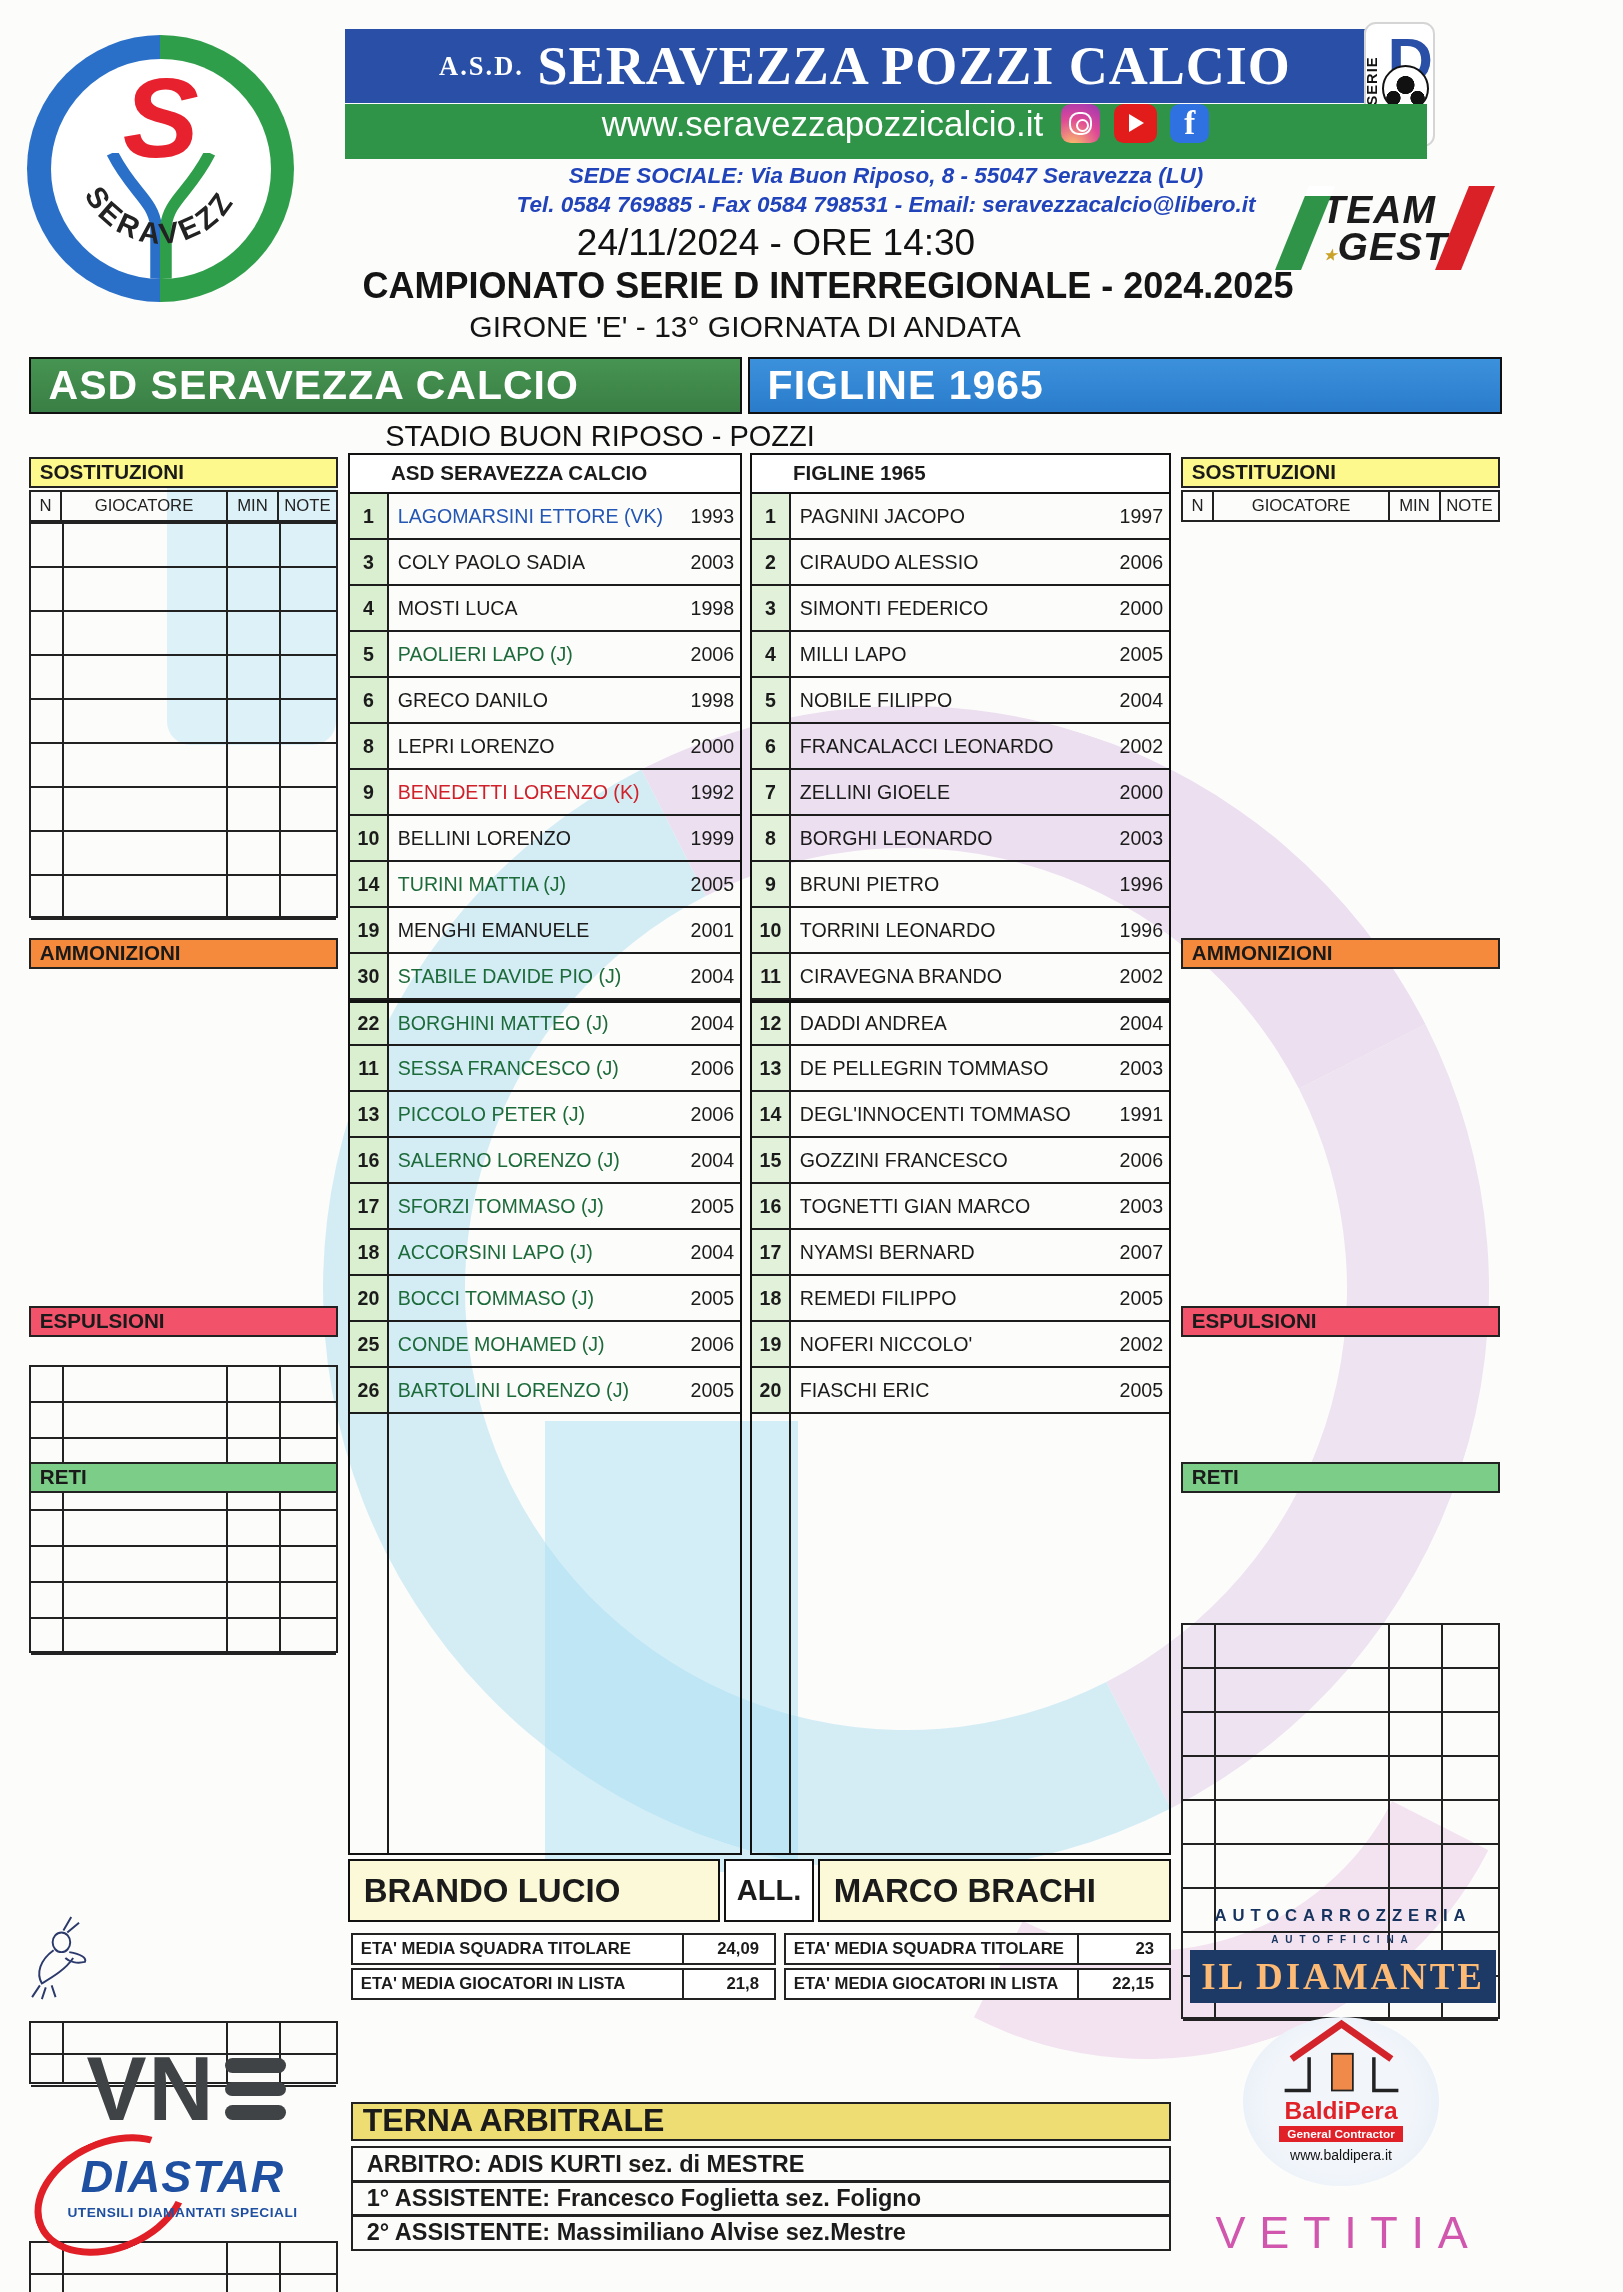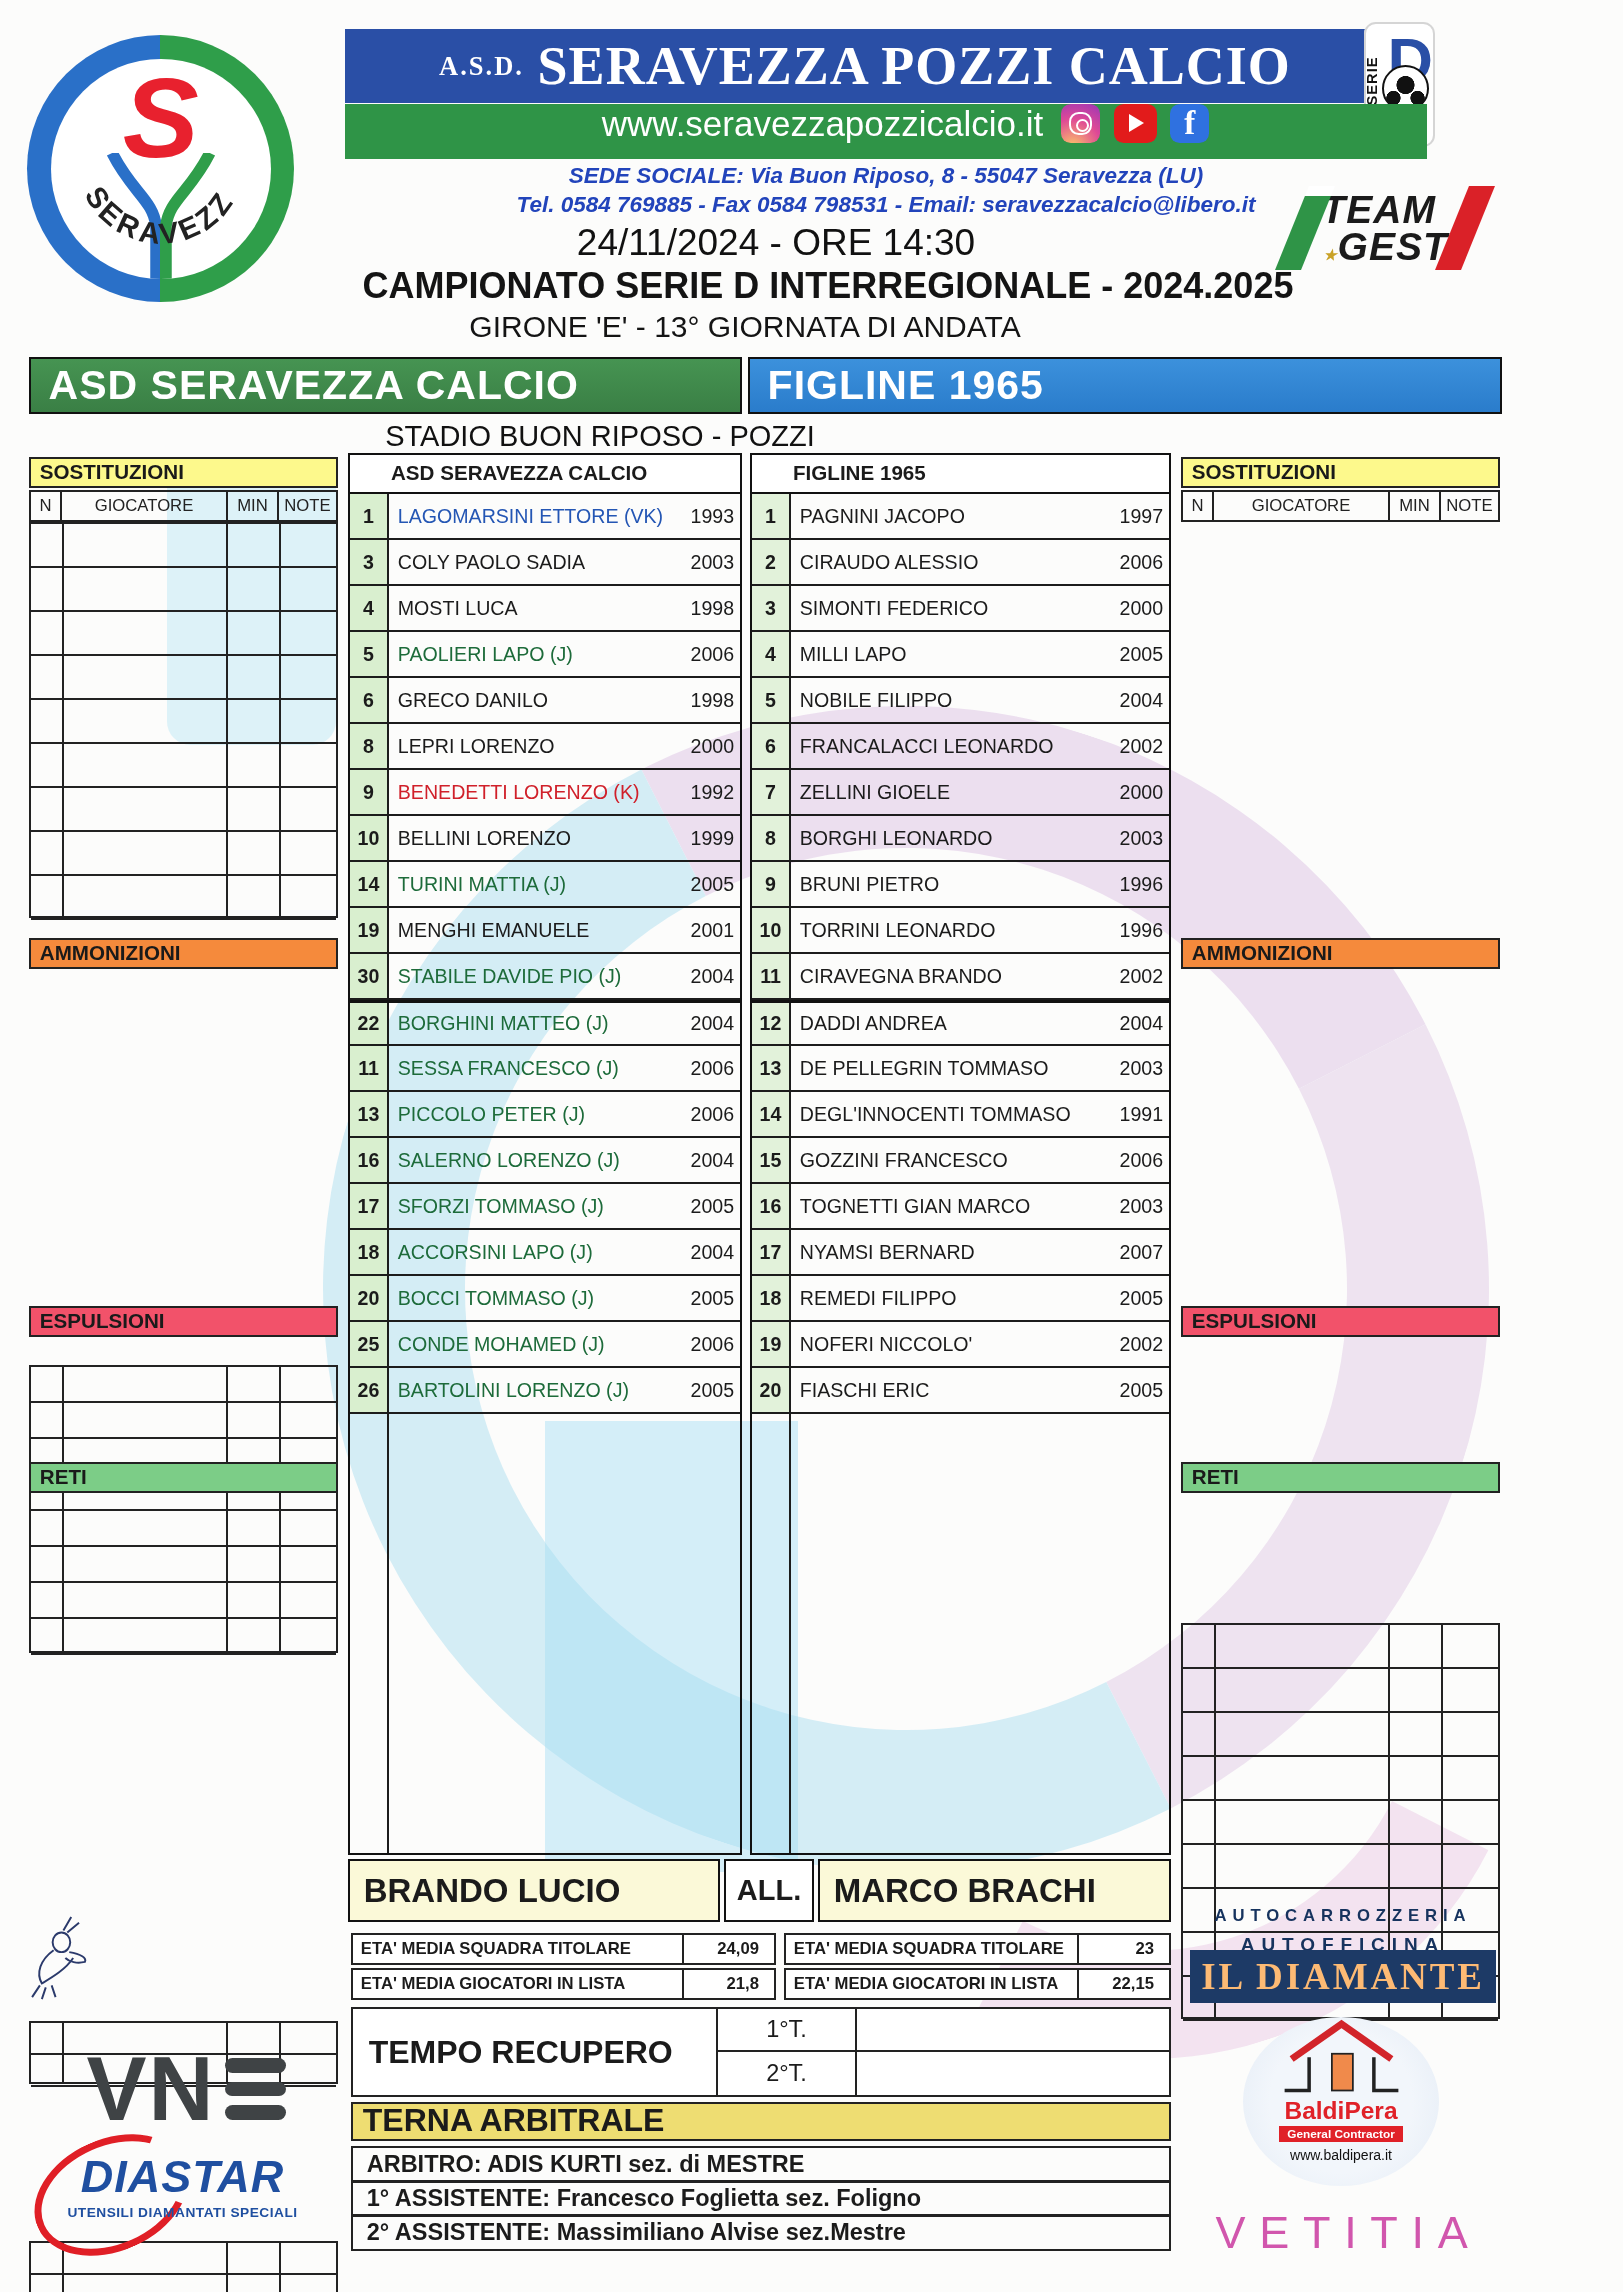--- a/index.html
+++ b/index.html
@@ -164,21 +164,21 @@
   .vne .bars b{width:61px;height:14.7px;border-radius:7.8px;background:#3f4345;}
   .diastar{left:25.5px;top:2151px;width:314px;text-align:center;}
   .diastar .swoosh{position:absolute;left:5.9px;top:-11.8px;width:147px;height:98px;border:7.8px solid #e01f26;
     border-radius:50%;border-right-color:transparent;transform:rotate(-24deg);}
   .diastar .nm{position:relative;font-size:45px;font-weight:800;font-style:italic;color:#1f4fa0;letter-spacing:1px;}
   .diastar .sb{position:relative;font-size:13.7px;font-weight:800;color:#1f4fa0;margin-top:2px;letter-spacing:0.5px;}
 
   
   .autoc{left:1186px;top:1906px;width:314px;text-align:center;color:#16335e;font-weight:700;}
   .autoc .l1{font-size:16.7px;letter-spacing:5.9px;}
-  .autoc .l2{font-size:19px;letter-spacing:6.9px;margin-top:8px;}
+  .autoc .l2{font-size:10px;letter-spacing:6.9px;margin-top:8px;}
   .diamante{left:1190px;top:1950px;width:306px;height:53px;background:#1d3a66;color:#fdba74;
     font-family:"Liberation Serif",serif;font-weight:700;font-size:37px;display:flex;align-items:center;
     justify-content:center;letter-spacing:2.9px;}
   .baldi{left:1243px;top:2017px;width:196px;height:169px;border-radius:50%;
     background:radial-gradient(circle,#f2f6fb 55%,#e3ebf5 100%);display:flex;flex-direction:column;
     align-items:center;justify-content:flex-start;}
   .baldi .nm{color:#e02128;font-weight:800;font-size:24.5px;line-height:1;margin-top:-2px;}
   .baldi .gc{background:#e02128;color:#fff;font-weight:700;font-size:11.8px;padding:1px 7.8px;margin-top:2.9px;}
   .baldi .url{font-weight:400;font-size:14px;color:#111;margin-top:4.9px;}
   .vetitia{left:1172px;top:2207px;width:353px;text-align:center;color:#d156ad;font-size:45px;
@@ -567,27 +567,20 @@
   <div class="eta-row">
       <span class="eta-label">ETA' MEDIA SQUADRA TITOLARE</span>
       <span class="eta-value">23</span>
     </div>
       <div class="eta-row">
       <span class="eta-label">ETA' MEDIA GIOCATORI IN LISTA</span>
       <span class="eta-value">22,15</span>
     </div>
     </div>
 
-  <div class="tempo z">
-    <div class="tempo-label">TEMPO RECUPERO</div>
-    <div class="tempo-t">1°T.</div>
-    <div class="tempo-v"></div>
-    <div class="tempo-t b2">2°T.</div>
-    <div class="tempo-v b2"></div>
-  </div>
 
   <div class="terna-title z">TERNA ARBITRALE</div>
   <div class="terna-rows z">
 
   <div class="terna-row">ARBITRO: ADIS KURTI sez. di MESTRE</div>
       <div class="terna-row">1° ASSISTENTE: Francesco Foglietta  sez. Foligno</div>
       <div class="terna-row">2° ASSISTENTE: Massimiliano Alvise sez.Mestre</div>
     </div>
 
   <div class="puccini z">

